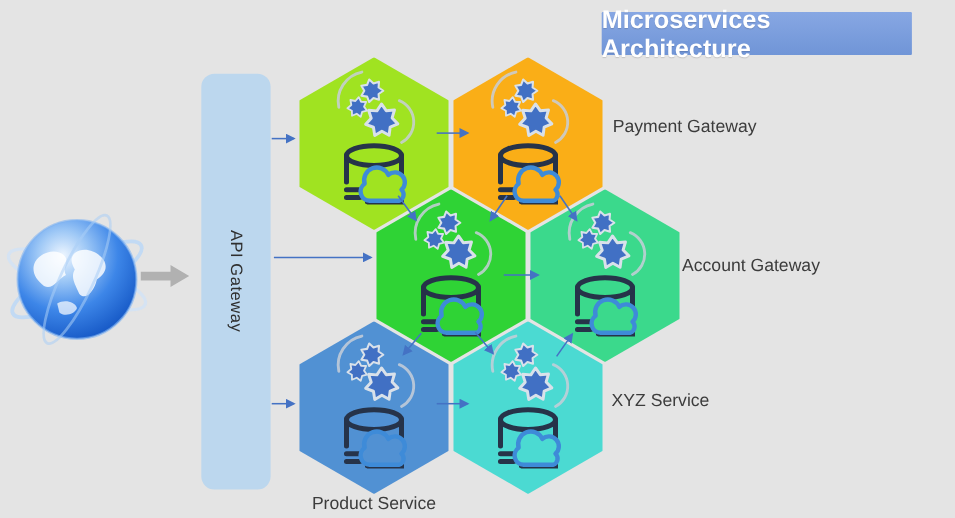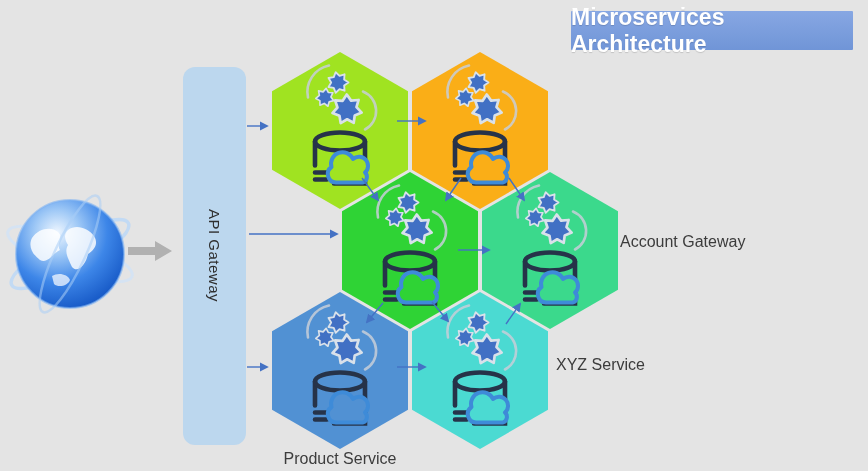--- a/index.html
+++ b/index.html
@@ -9,21 +9,20 @@
     font-family:"Liberation Sans", sans-serif;
   }
   
   .banner{
     position:absolute;left:547px;top:11px;width:282px;height:39px;
     background:linear-gradient(#87a7e3,#7095d7);
     border-radius:1px;
     display:flex;align-items:center;justify-content:center;
     color:#fff;font-size:23px;font-weight:bold;
     text-shadow:0 1px 1px rgba(0,0,0,.15);
-    margin-left:24px;
   }
   
   .gateway{
     position:absolute;left:183px;top:67px;width:63px;height:378px;
     background:#bcd7ee;border-radius:12px;
     display:flex;align-items:center;justify-content:center;
   }
   .gateway-label{
     writing-mode:vertical-rl;
     font-size:15px;color:#2f2f2f;letter-spacing:.5px;
@@ -127,20 +126,21 @@
     <svg viewBox="0 0 136 156">
         <use href="#svc-icon"></use>
       </svg>
   </div>
   <div class="hex" style="left: 412px; top: 292px; background-color: rgb(75, 218, 210); color: rgb(75, 218, 210);">
     <svg viewBox="0 0 136 156">
         <use href="#svc-icon"></use>
       </svg>
   </div>
 
+  <div class="nlabel" style="left:557px;top:106px">Payment Gateway</div>
   <div class="nlabel" style="left:620px;top:232px">Account Gateway</div>
   <div class="nlabel center" style="left:250px;top:449px;width:180px">Product Service</div>
   <div class="nlabel" style="left:556px;top:355px">XYZ Service</div>
 
   <svg class="overlay" style="left:0;top:0" width="868" height="471" viewBox="0 0 868 471">
     <g stroke="#4472c4" stroke-width="1.4" fill="none">
       <line x1="247" y1="126" x2="267" y2="126" marker-end="url(#arr)"></line>
       <line x1="397" y1="121" x2="425" y2="121" marker-end="url(#arr)"></line>
       <line x1="249" y1="234" x2="337" y2="234" marker-end="url(#arr)"></line>
       <line x1="247" y1="367" x2="267" y2="367" marker-end="url(#arr)"></line>

